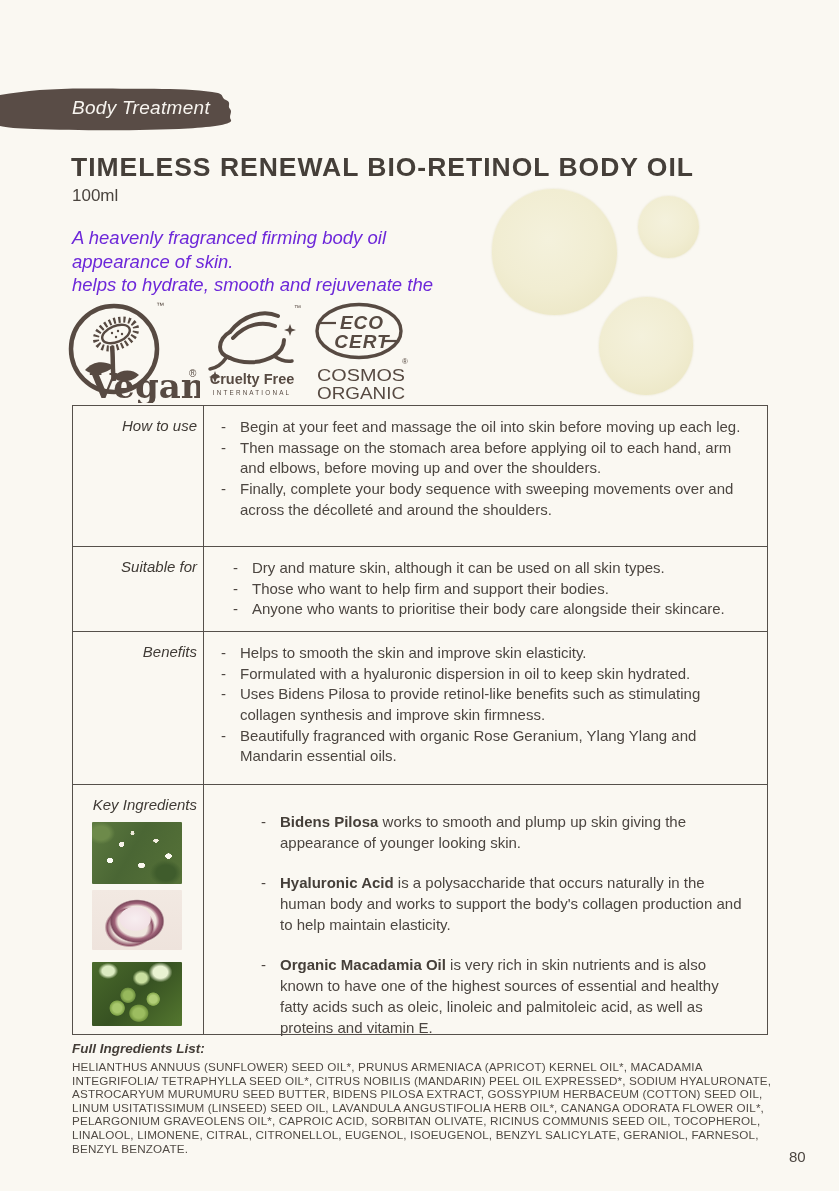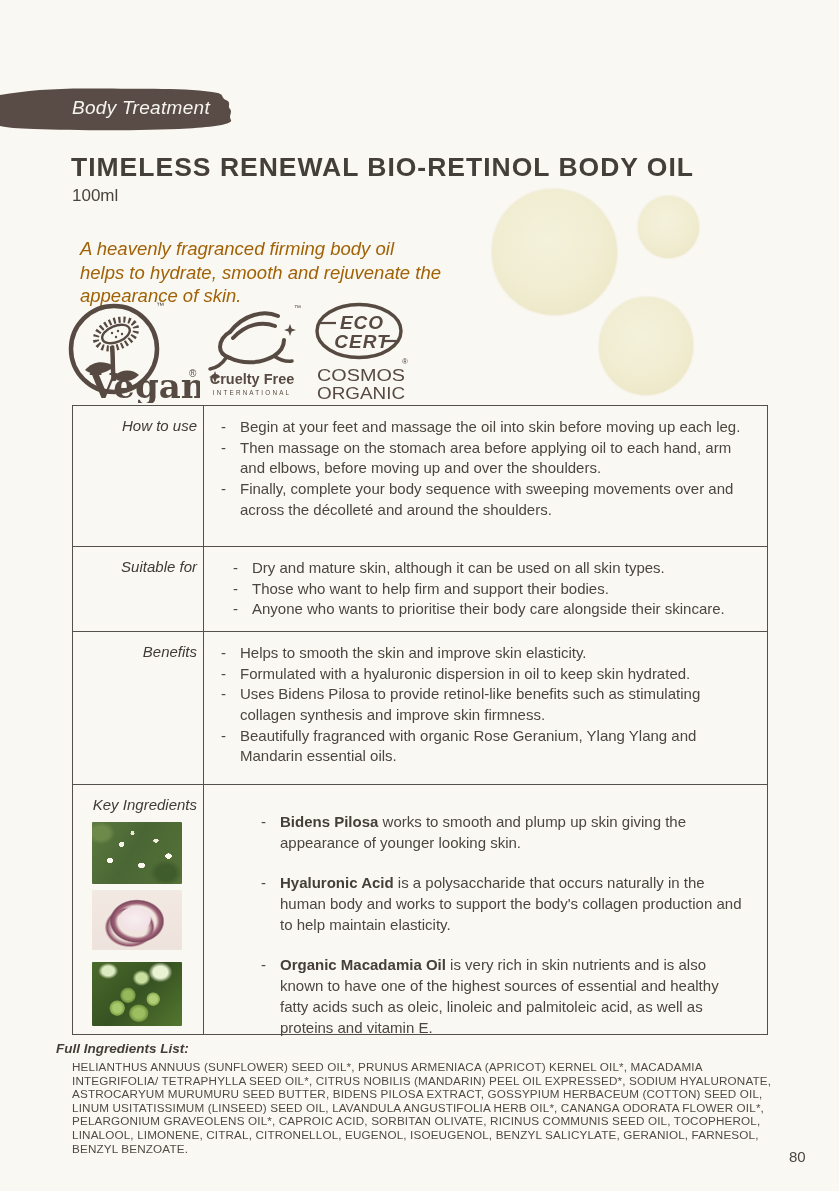--- a/index.html
+++ b/index.html
@@ -7,21 +7,21 @@
         font-family:"Liberation Sans",sans-serif;color:#4c4641;overflow:hidden;}
   .abs{position:absolute;}
 
   
   .badge-brush{left:0;top:86px;width:238px;height:47px;}
   .badge-label{left:72px;top:97px;color:#f7f4ef;font-style:italic;font-size:19px;letter-spacing:.3px;}
 
   
   .title{left:71px;top:152px;font-size:26.5px;font-weight:bold;letter-spacing:1px;color:#453f39;white-space:nowrap;}
   .volume{left:72px;top:186px;font-size:17px;color:#4a443e;}
-  .desc{left:72px;top:237px;font-size:18.5px;font-style:italic;line-height:23.5px;color:#a16207;margin-left:8px;}
+  .desc{left:72px;top:226px;font-size:18.5px;font-style:italic;line-height:23.5px;color:#6d28d9;}
 
   
   .drop{border-radius:50%;
         background:radial-gradient(circle at 45% 40%, #f4f1dc 0%, #f1edd2 50%, #ece7c6 82%, #e7e1bd 100%);
         box-shadow:0 0 2px rgba(210,200,150,.5);}
   .drop1{left:492px;top:189px;width:125px;height:126px;border-radius:49% 51% 50% 50%;}
   .drop2{left:638px;top:196px;width:61px;height:62px;}
   .drop3{left:599px;top:297px;width:94px;height:98px;border-radius:51% 49% 50% 50%;}
 
   
@@ -70,21 +70,21 @@
       radial-gradient(8px 8px at 28% 72%, #a8c86d 55%, #7fa348 90%, transparent 100%),
       radial-gradient(10px 9px at 52% 80%, #9cbd60 55%, #74963f 90%, transparent 100%),
       radial-gradient(7px 7px at 68% 58%, #b2cf78 55%, #87a94e 90%, transparent 100%),
       radial-gradient(8px 8px at 40% 52%, #96b85c 55%, #6f9140 90%, transparent 100%),
       radial-gradient(12px 10px at 76% 16%, #e9f2d2 60%, transparent 100%),
       radial-gradient(10px 8px at 18% 14%, #dcebc2 60%, transparent 100%),
       radial-gradient(9px 8px at 55% 25%, #c9dfa0 60%, transparent 100%),
       linear-gradient(135deg, #4a6a2b 0%, #375222 50%, #54772f 100%);}
 
   
-  .fi-label{left:56px;top:1041px;font-size:13.5px;font-style:italic;font-weight:bold;color:#443e38;}
+  .fi-label{left:72px;top:1041px;font-size:13.5px;font-style:italic;font-weight:bold;color:#443e38;}
   .fi-text{left:72px;top:1060px;width:707px;font-size:11.7px;line-height:13.6px;
            letter-spacing:.15px;color:#514b45;}
 
   .page-number{left:789px;top:1148px;font-size:15px;color:#4c4641;}
 </style>
 </head>
 <body>
 
 <div class="page">
 
@@ -94,22 +94,22 @@
                C 232 16.5, 227 20, 230 23 C 233 26, 228 30, 231 34 C 233 38, 214 41, 188 42.5
                C 140 45, 76 44.5, 34 43 C 18 42.5, 6 41.5, 0 40 Z" fill="#594c46"></path>
     </svg>
   </div>
   <div class="abs badge-label">Body Treatment</div>
 
   <div class="abs title">TIMELESS RENEWAL BIO-RETINOL BODY OIL</div>
   <div class="abs volume">100ml</div>
   <div class="abs desc">
     <div>A heavenly fragranced firming body oil</div>
+    <div>appearance of skin.</div>
     <div>helps to hydrate, smooth and rejuvenate the</div>
-    <div>appearance of skin.</div>
   </div>
 
   <div class="abs drop drop1"></div>
   <div class="abs drop drop2"></div>
   <div class="abs drop drop3"></div>
 
   <div class="abs logo" style="left:68px;top:299px;width:132px;height:104px;">
     <svg width="132" height="104" viewBox="0 0 132 104" stroke="#574a42">
       <circle cx="46" cy="50" r="43" fill="none" stroke-width="4.5"></circle>
       <ellipse cx="48" cy="35" rx="21" ry="13" transform="rotate(-22 48 35)" fill="none" stroke-width="6" stroke-dasharray="2.2 2.7"></ellipse>

